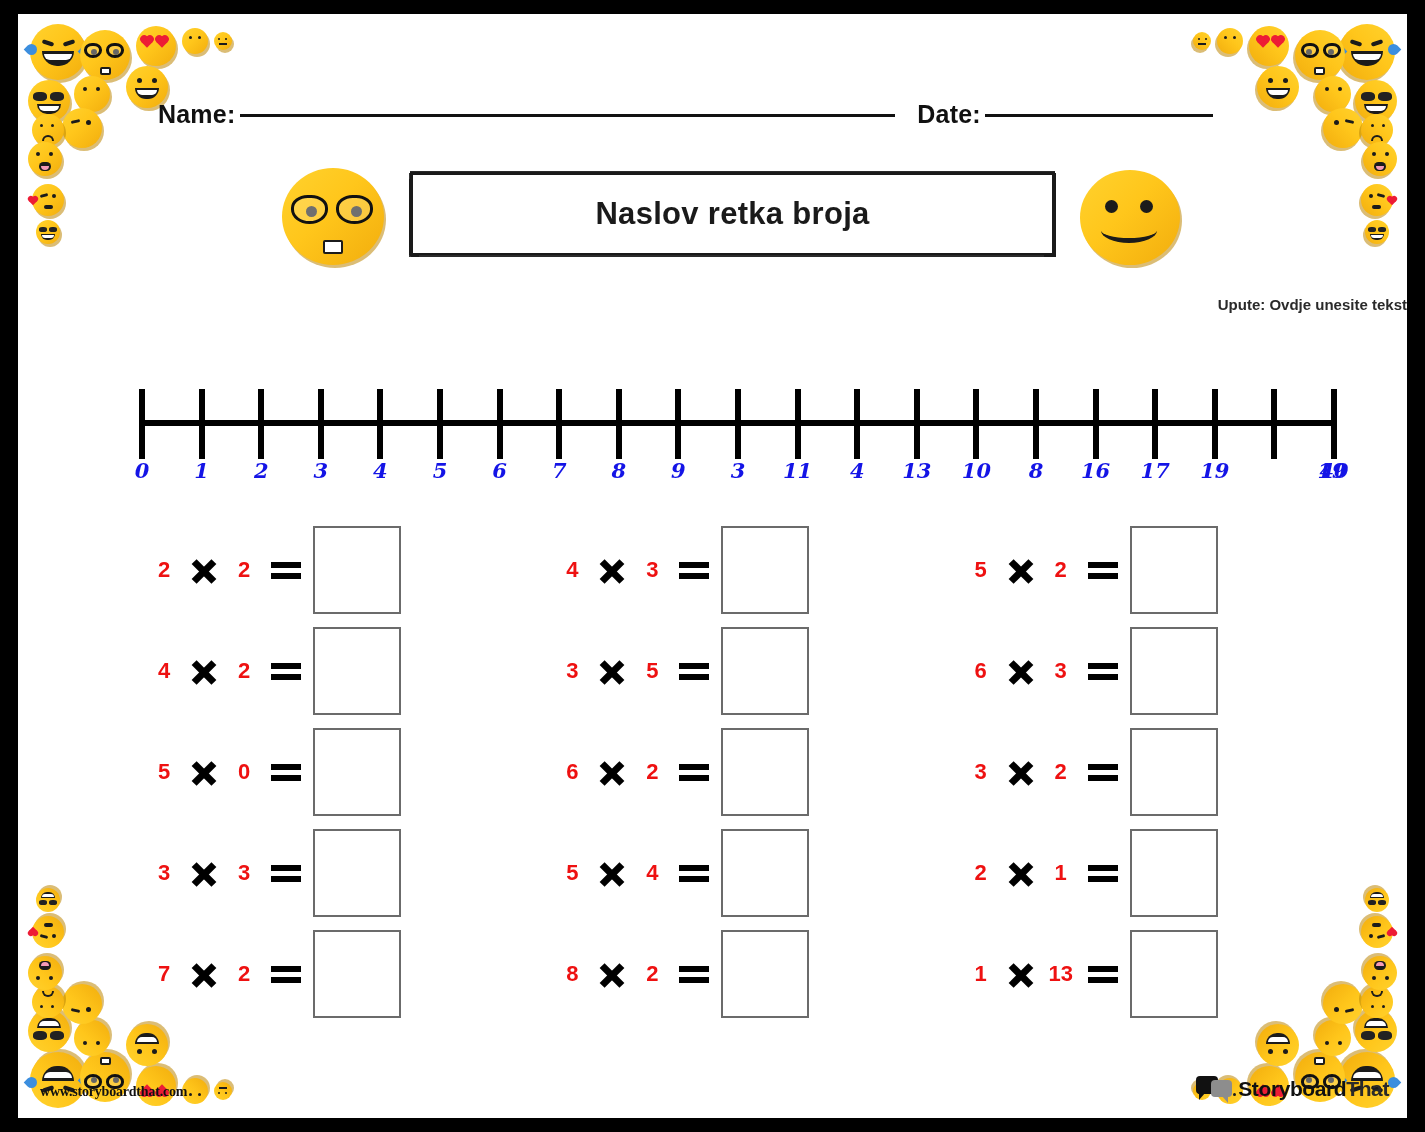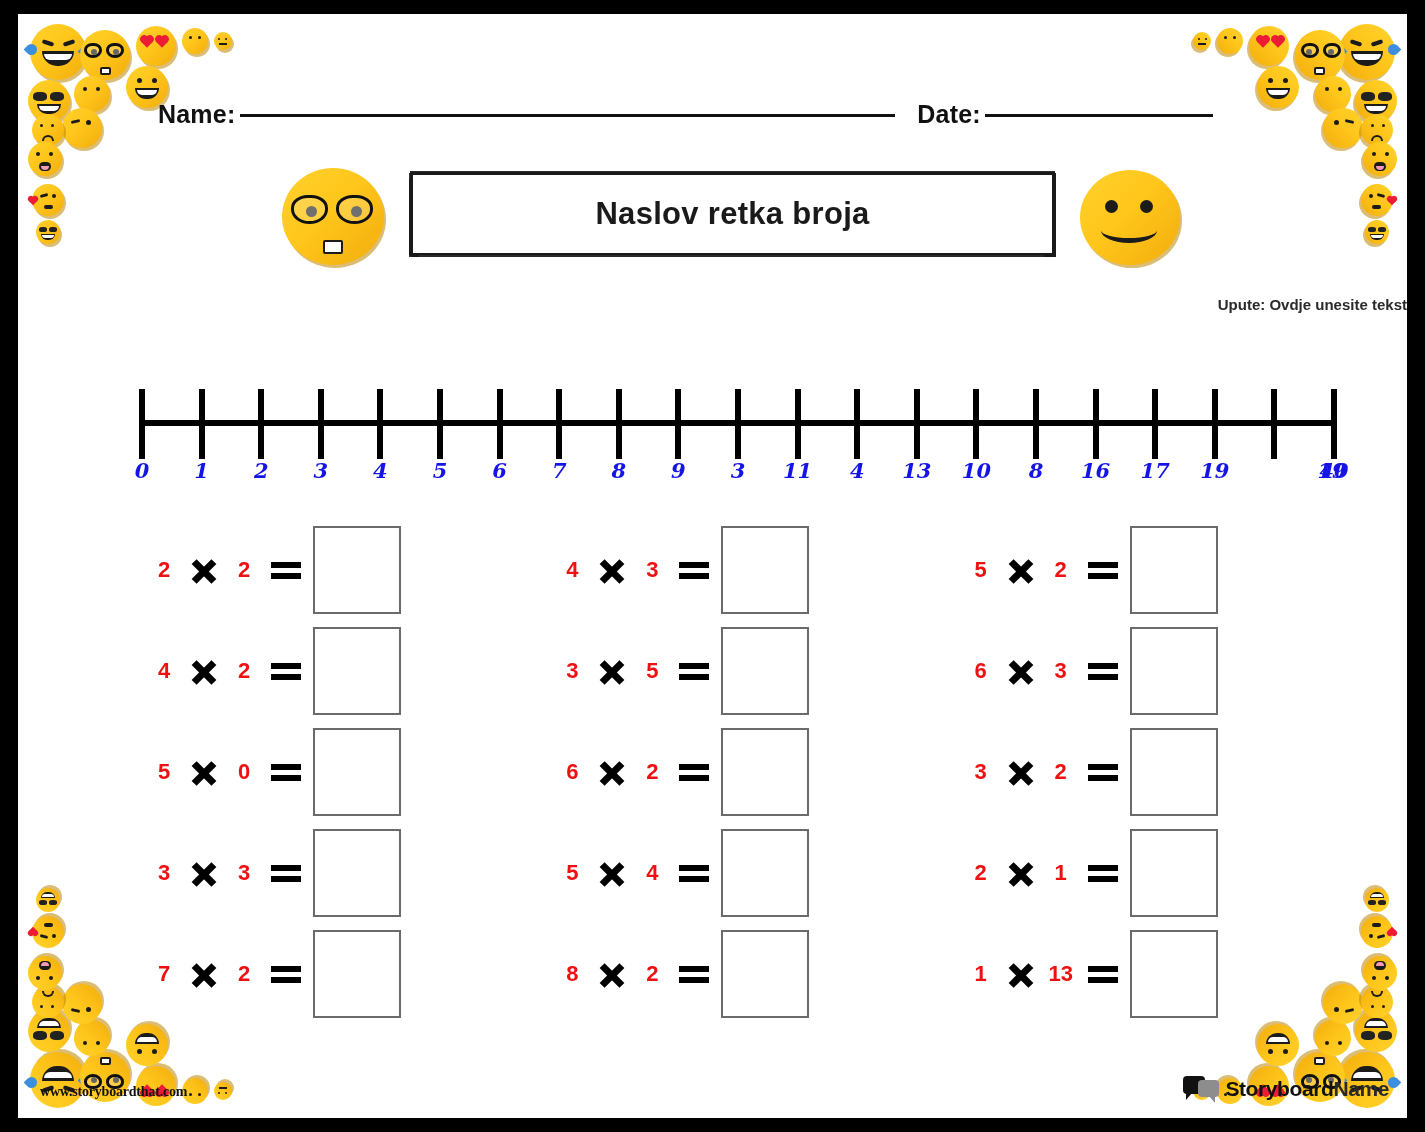--- a/index.html
+++ b/index.html
@@ -723,17 +723,17 @@
       </div>
     </div>
 
   <div class="site-url">www.storyboardthat.com</div>
   <div class="sbt-logo">
     <span class="bubble-mark">
       <span class="bub-dark"></span>
         <span class="bub-grey"></span>
     </span>
     <span class="logo-text">
-      <span>Storyboard</span><span class="that">Name</span>
+      <span>Storyboard</span><span class="that">That</span>
     </span>
   </div>
 
 </div>
 
 </body></html>

